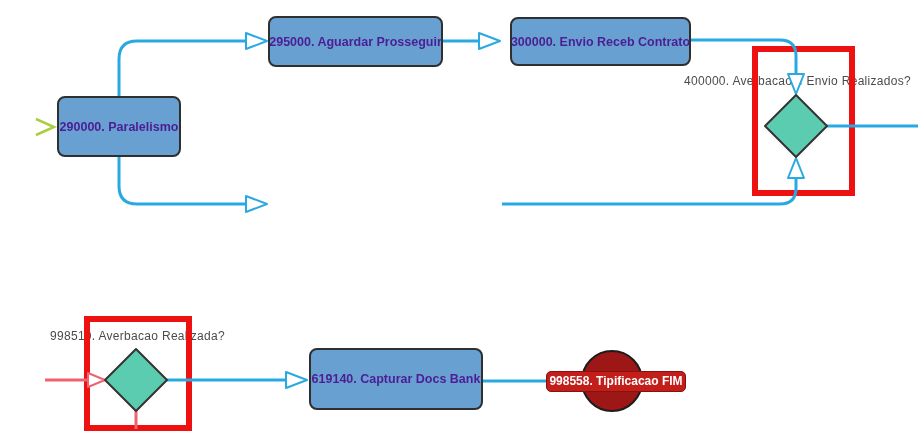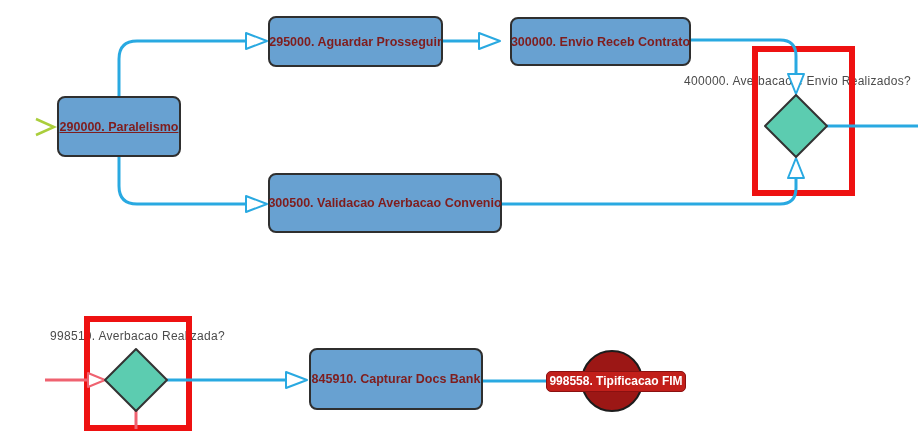--- a/index.html
+++ b/index.html
@@ -28,32 +28,32 @@
   }
   .glabel-1 { left: 684px; top: 74px; }
   .glabel-2 { left: 50px;  top: 329px; }
 
   
   .task {
     box-sizing: border-box;
     background: var(--node-fill, #68a1d1);
     border: 2px solid var(--node-border, #2f2f2f);
     border-radius: 8px;
-    color: #7f1d1d;
+    color: #4c1d95;
     font-size: 12.5px;
     font-weight: bold;
     display: flex;
     align-items: center;
     justify-content: center;
     text-align: center;
     white-space: nowrap;
     padding: 0 3px;
     cursor: pointer;
   }
-  .task-1 { left: 57px;  top: 96px;  width: 124px; height: 61px; text-decoration: underline; }
+  .task-1 { left: 57px;  top: 96px;  width: 124px; height: 61px; }
   .task-2 { left: 268px; top: 16px;  width: 175px; height: 51px; }
   .task-3 { left: 502px; top: 17px;  width: 181px; height: 49px; margin-left: 8px; }
   .task-4 { left: 268px; top: 173px; width: 234px; height: 60px; }
   .task-5 { left: 309px; top: 348px; width: 174px; height: 62px; }
 
   
   .endpill {
     box-sizing: border-box;
     left: 546px; top: 371px;
     width: 140px; height: 21px;
@@ -116,18 +116,17 @@
 
     <polygon class="diamond" points="796,95 827,126 796,157 765,126"></polygon>
     <polygon class="diamond" points="136,349 167,380 136,411 105,380"></polygon>
 
     <circle class="endcircle" cx="612" cy="381" r="30"></circle>
   </svg>
 
   <div class="task task-1">290000. Paralelismo</div>
   <div class="task task-2">295000. Aguardar Prosseguir</div>
   <div class="task task-3">300000. Envio Receb Contrato</div>
-  <div class="task task-4">300500. Validacao Averbacao Convenio</div>
-  <div class="task task-5">845910. Capturar Docs Bank</div>
+  <div class="task task-5">619140. Capturar Docs Bank</div>
 
   <div class="endpill">998558. Tipificacao FIM</div>
 
 </div>
 
 </body></html>

